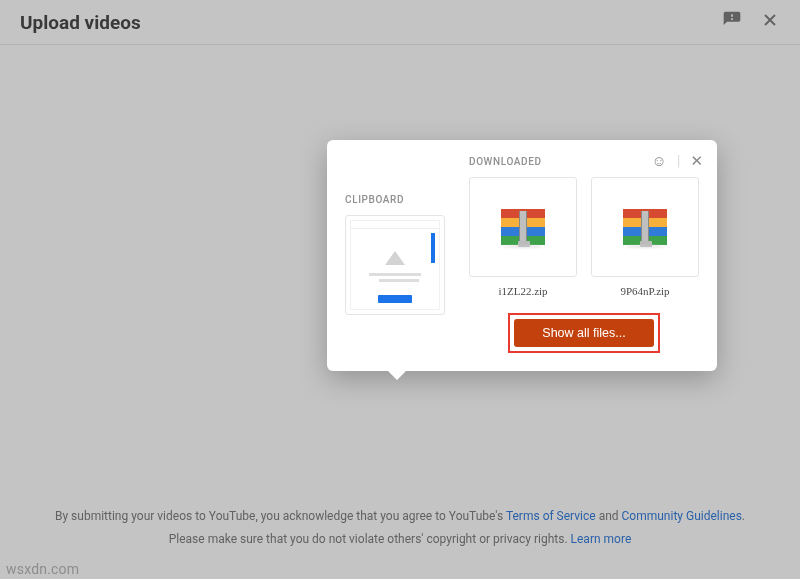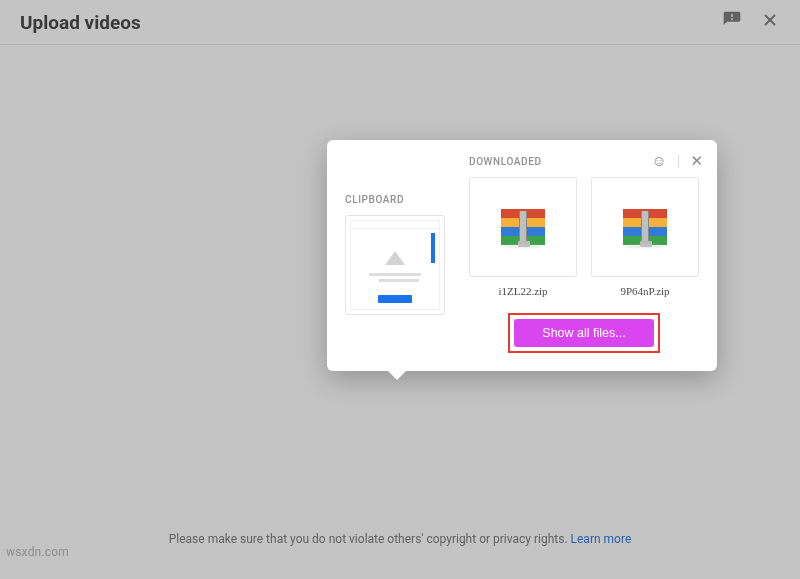--- a/index.html
+++ b/index.html
@@ -177,34 +177,34 @@
   margin-top: 16px;
   display: flex;
   justify-content: center;
 }
 .show-highlight {
   border: 2px solid #e63b2e;
   padding: 4px;
   display: inline-block;
 }
 .show-all {
-  background: #d946ef;
+  background: #c2410c;
   color: #fff;
   border: none;
   font-size: 12.5px;
   padding: 7px 28px;
   border-radius: 3px;
   cursor: pointer;
 }
 
 .watermark {
   position: absolute;
-  bottom: 20px;
+  bottom: 2px;
   left: 6px;
-  font-size: 12px;
+  font-size: 14px;
   color: #8d8d8d;
   z-index: 9;
   letter-spacing: .2px;
 }
 </style>
 </head>
 <body>
 
 <div class="backdrop">
   <div class="header">
@@ -222,20 +222,23 @@
       </span>
     </div>
   </div>
 
   <div class="main">
     <div class="truncated">D</div>
     <div class="private-note">Your v</div>
   </div>
 
   <div class="footer">
+    <div>
+      <span>By submitting your videos to YouTube, you acknowledge that you agree to YouTube's </span><a href="#">Terms of Service</a><span> and </span><a href="#">Community Guidelines</a><span>.</span>
+    </div>
     <div>
       <span>Please make sure that you do not violate others' copyright or privacy rights. </span><a href="#">Learn more</a>
     </div>
   </div>
 </div>
 
 <div class="overlay"></div>
 
 <div class="popover">
   <div class="pop-actions">

